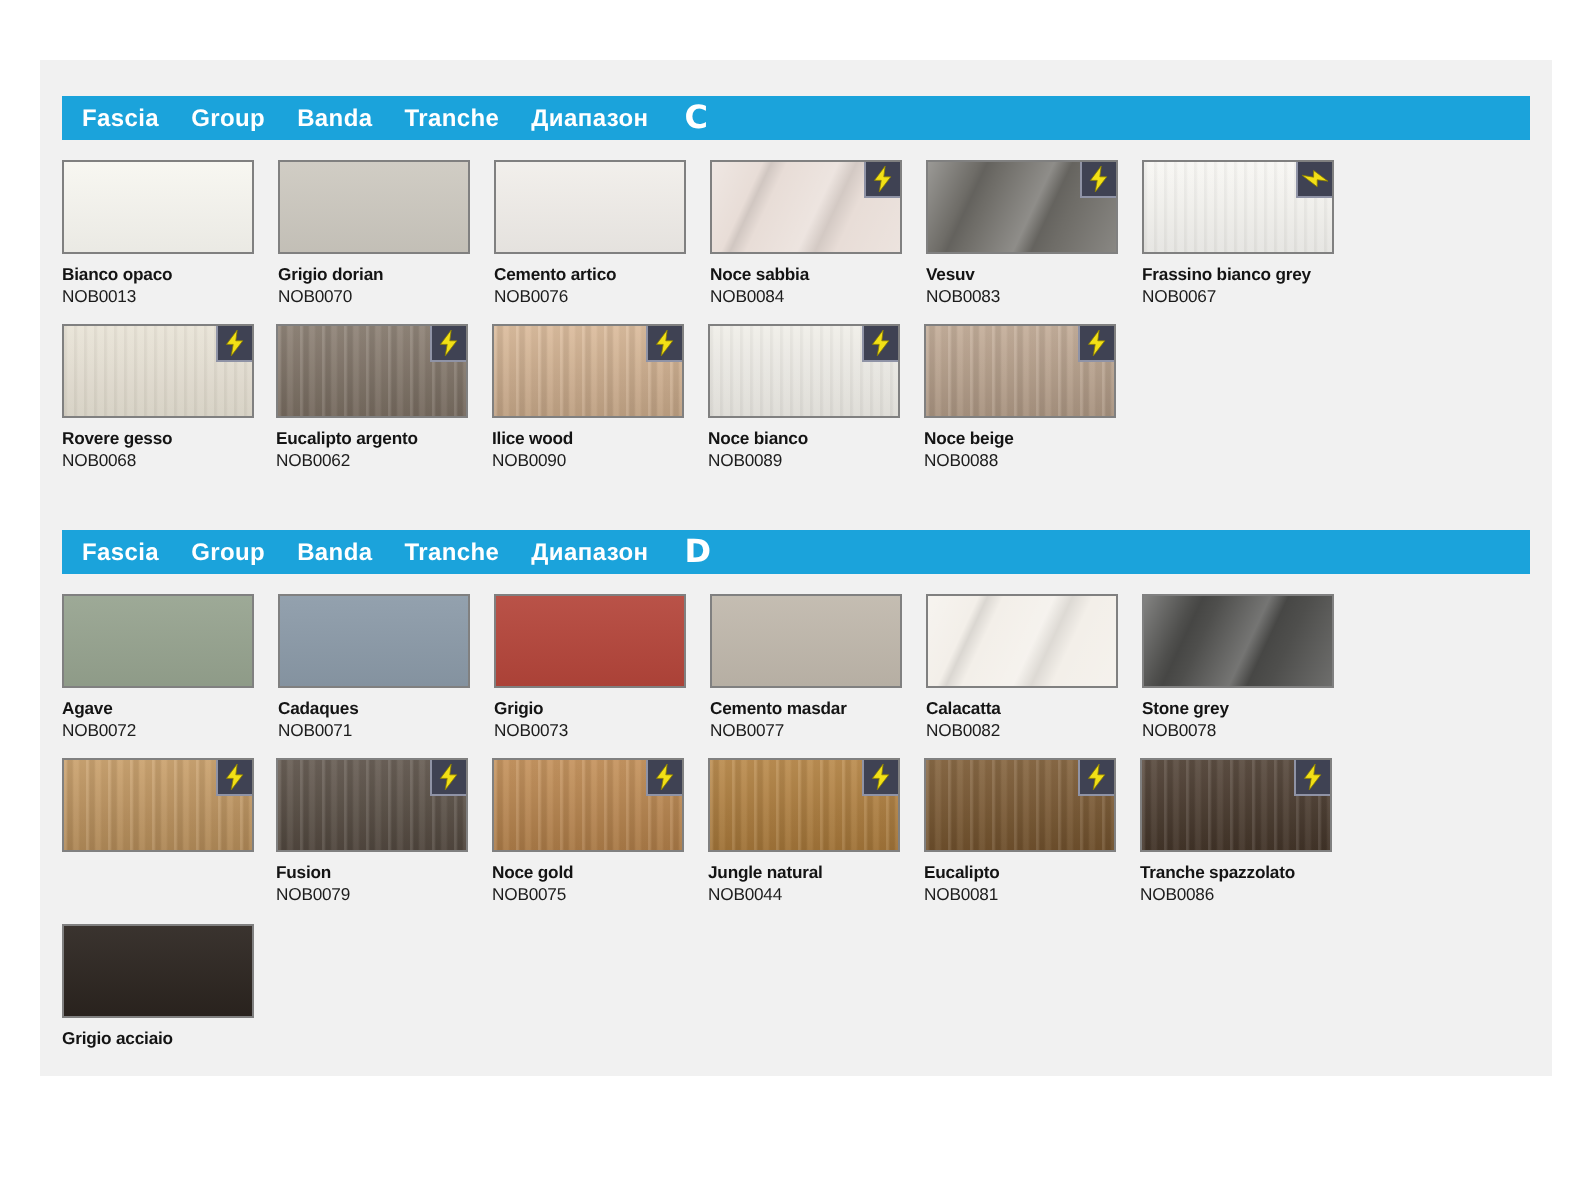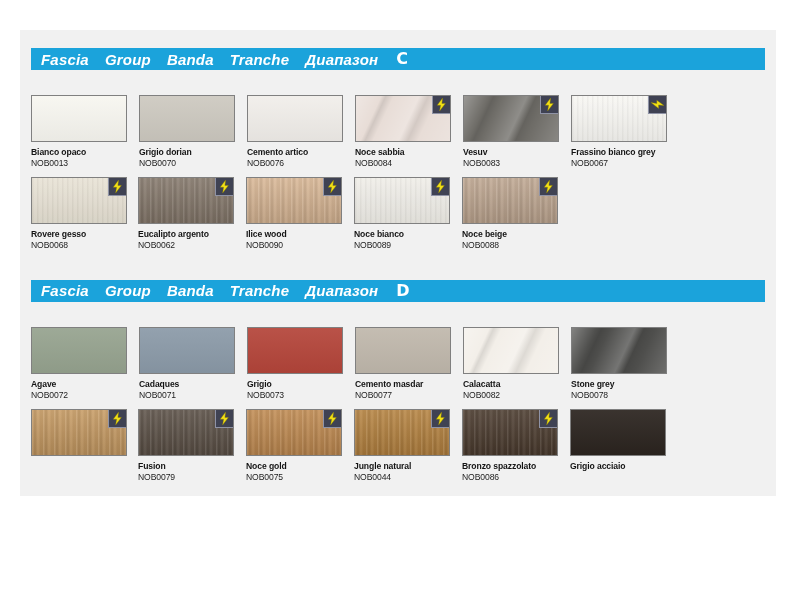--- a/index.html
+++ b/index.html
@@ -33,41 +33,40 @@
   .bar{
     background:#1ba3db;
     height:22px;
     display:flex;
     align-items:center;
     padding-left:10px;
     box-sizing:border-box;
   }
   .bar-item{
     color:#ffffff;
-    font-size:15px;
+    font-size:12px;
     font-weight:bold;
     letter-spacing:.2px;
     margin-right:16px;
     white-space:nowrap;
-    font-style:italic;
   }
   .bar-letter{
     color:#ffffff;
     font-size:16px;
     font-weight:bold;
     line-height:1;
     margin-left:2px;
     font-family:"DejaVu Sans", sans-serif;
   }
 
   
   .grid{
     display:flex;
     flex-wrap:wrap;
-    padding-top:25px;
+    padding-top:10px;
   }
   .cell{
     width:107px;
     margin-right:1px;
     margin-bottom:9px;
     box-sizing:border-box;
   }
   .cell:nth-child(7n){margin-right:0;}
   .chip{
     position:relative;
@@ -380,30 +379,44 @@
                   <path d="M6.6 0 L1.2 7.2 H4.6 L3.6 13 L9.4 5.4 H5.9 Z" fill="#f2e016" stroke="#8a7d00" stroke-width="0.4"></path>
                 </svg>
               </span>
             </div>
             <div class="labels">
               <div class="nm">Jungle natural</div>
               <div class="cd">NOB0044</div>
             </div>
           </div>
           <div class="cell">
+            <div class="chip" style="background:#7d5a32;">
+              <div class="tex" style="background:repeating-linear-gradient(90deg, rgba(255,255,255,0.10) 0px, rgba(255,255,255,0.10) 1px, rgba(0,0,0,0.07) 2px, rgba(0,0,0,0.07) 4px, rgba(255,255,255,0.05) 5px, rgba(255,255,255,0.05) 7px, rgba(0,0,0,0.04) 8px, rgba(0,0,0,0.04) 11px),linear-gradient(180deg, rgba(255,255,255,0.10), rgba(0,0,0,0.12));"></div>
+              <span class="badge">
+                <svg width="11" height="13" viewBox="0 0 11 13" aria-hidden="true">
+                  <path d="M6.6 0 L1.2 7.2 H4.6 L3.6 13 L9.4 5.4 H5.9 Z" fill="#f2e016" stroke="#8a7d00" stroke-width="0.4"></path>
+                </svg>
+              </span>
+            </div>
+            <div class="labels">
+              <div class="nm">Eucalipto</div>
+              <div class="cd">NOB0081</div>
+            </div>
+          </div>
+          <div class="cell">
             <div class="chip" style="background:#4b3b2e;">
               <div class="tex" style="background:repeating-linear-gradient(90deg, rgba(255,255,255,0.10) 0px, rgba(255,255,255,0.10) 1px, rgba(0,0,0,0.07) 2px, rgba(0,0,0,0.07) 4px, rgba(255,255,255,0.05) 5px, rgba(255,255,255,0.05) 7px, rgba(0,0,0,0.04) 8px, rgba(0,0,0,0.04) 11px),linear-gradient(180deg, rgba(255,255,255,0.10), rgba(0,0,0,0.12));"></div>
               <span class="badge">
                 <svg width="11" height="13" viewBox="0 0 11 13" aria-hidden="true">
                   <path d="M6.6 0 L1.2 7.2 H4.6 L3.6 13 L9.4 5.4 H5.9 Z" fill="#f2e016" stroke="#8a7d00" stroke-width="0.4"></path>
                 </svg>
               </span>
             </div>
             <div class="labels">
-              <div class="nm">Bronzo spazzolato</div>
+              <div class="nm">Tranche spazzolato</div>
               <div class="cd">NOB0086</div>
             </div>
           </div>
           <div class="cell">
             <div class="chip" style="background:#2b241f;">
               <div class="tex" style="background:linear-gradient(180deg, rgba(255,255,255,0.07), rgba(0,0,0,0.05));"></div>
             </div>
             <div class="labels">
               <div class="nm">Grigio acciaio</div>
             </div>

